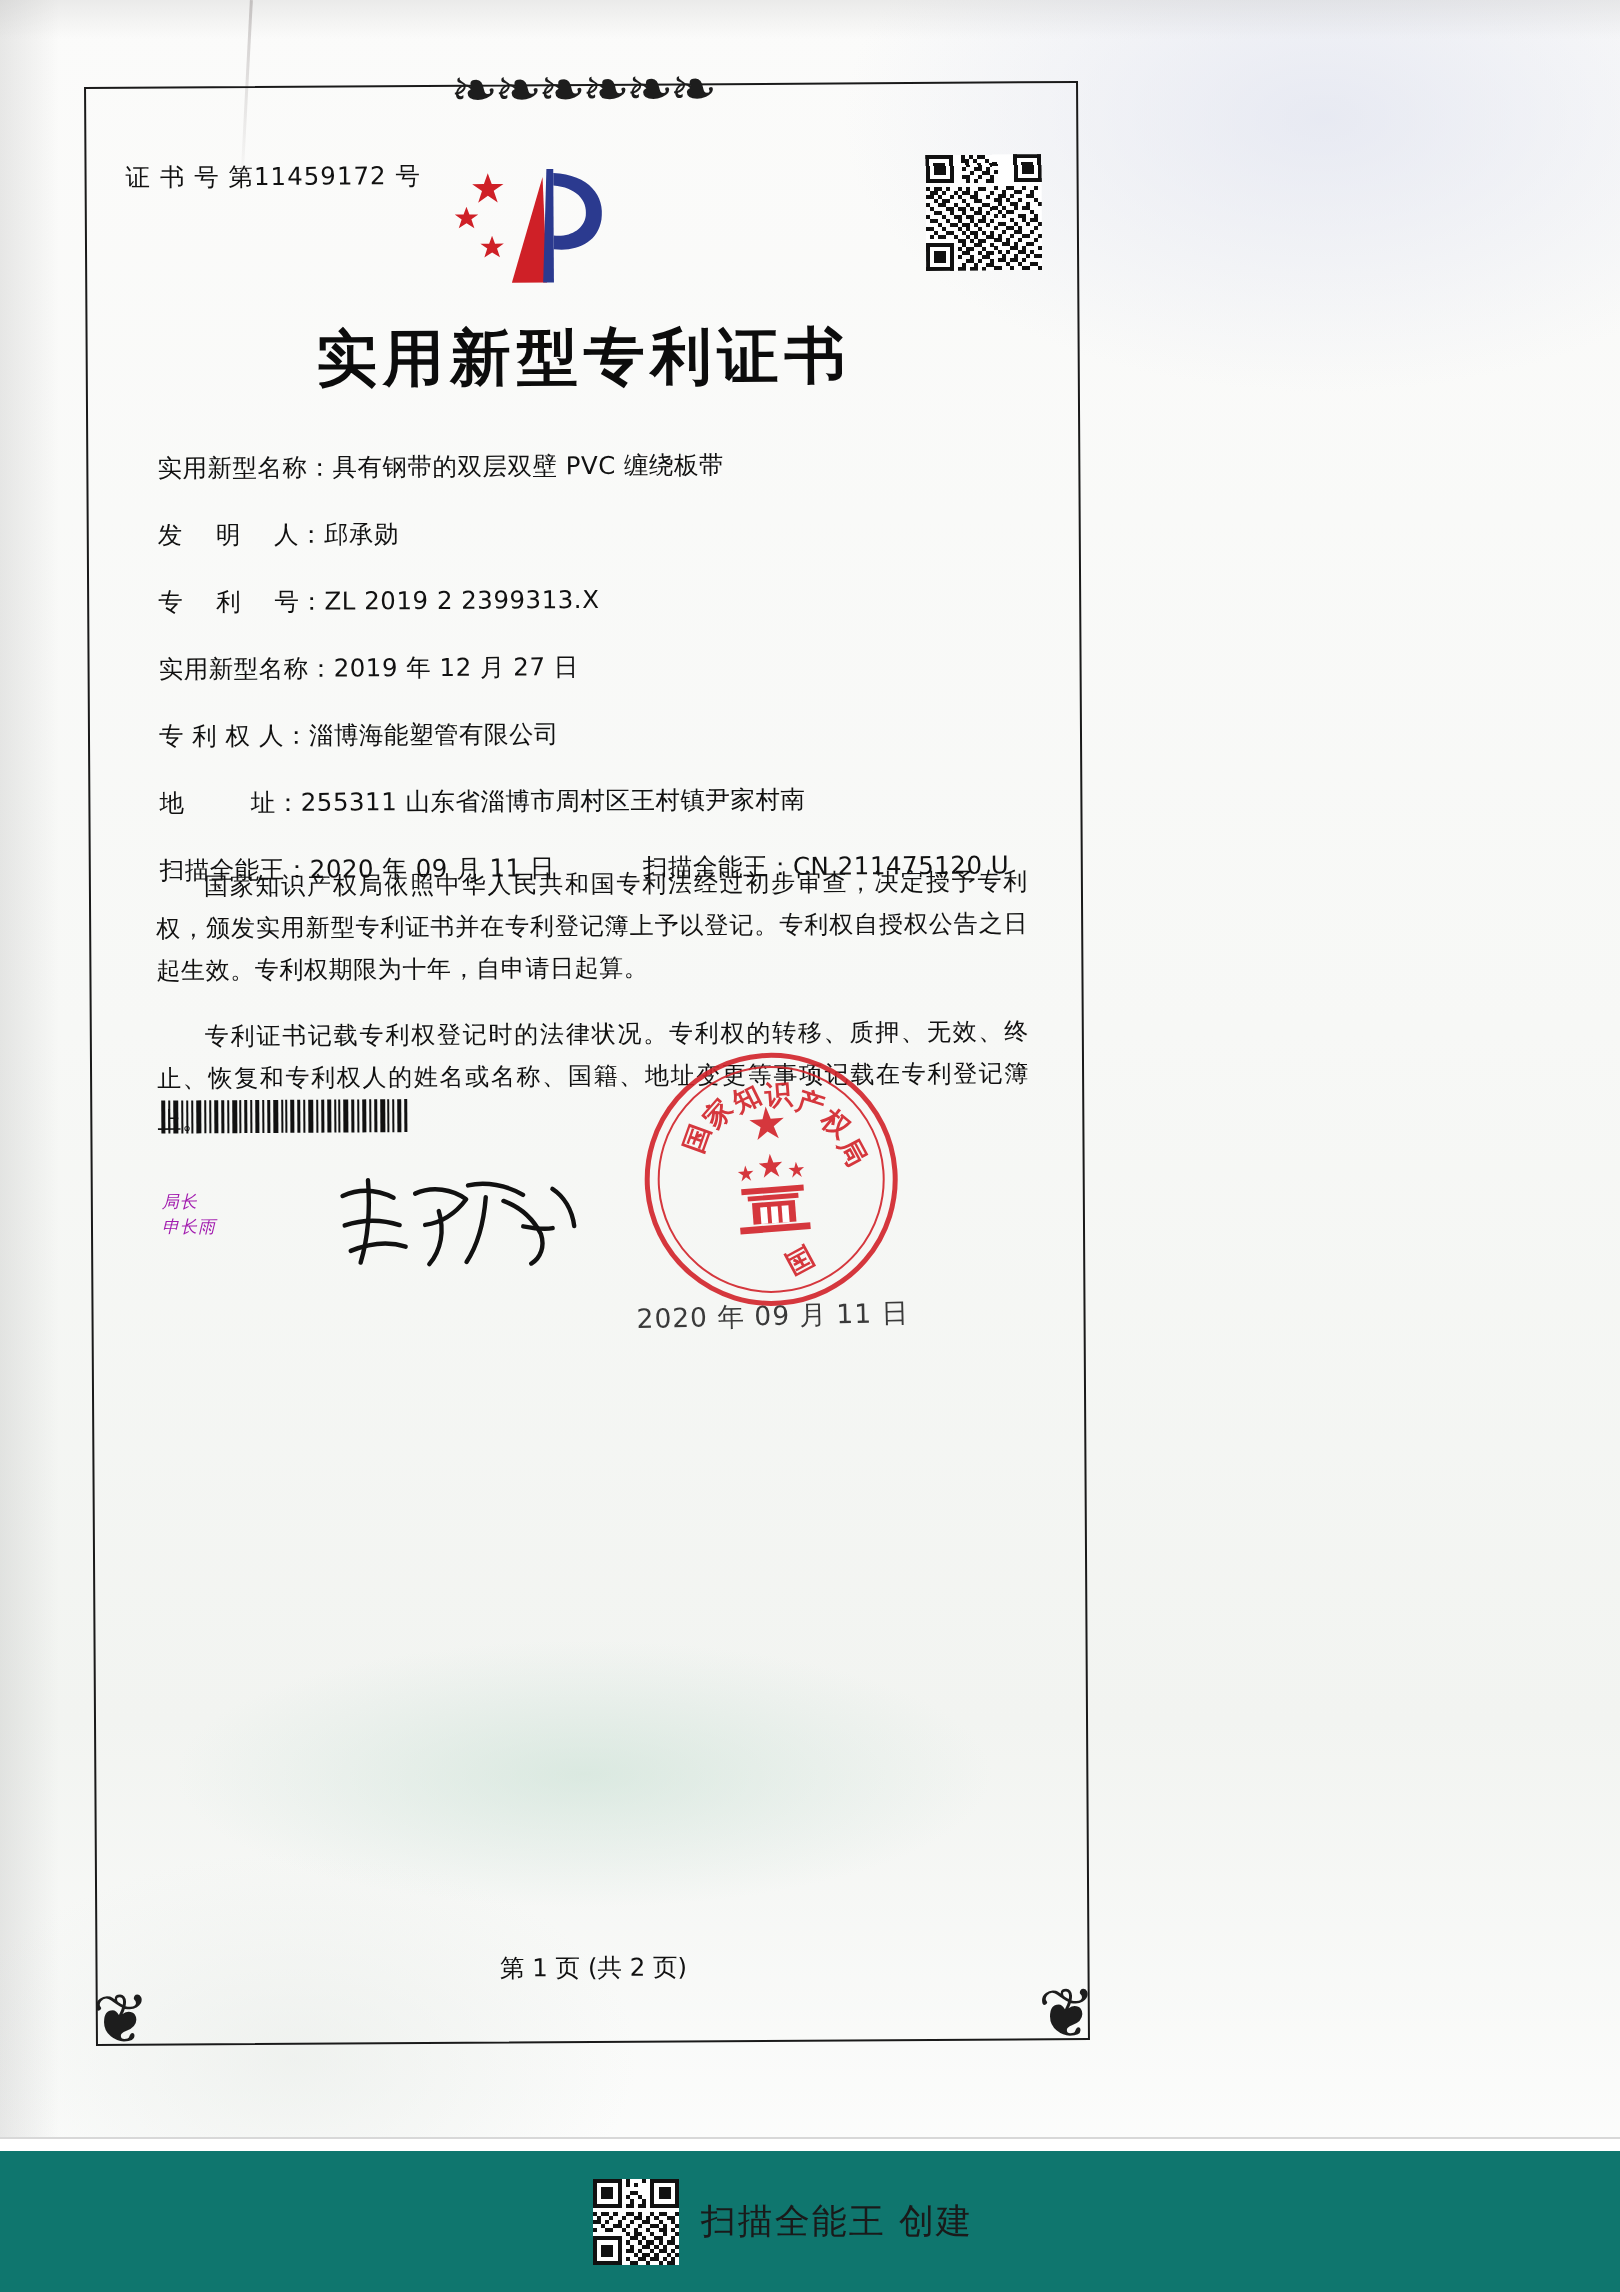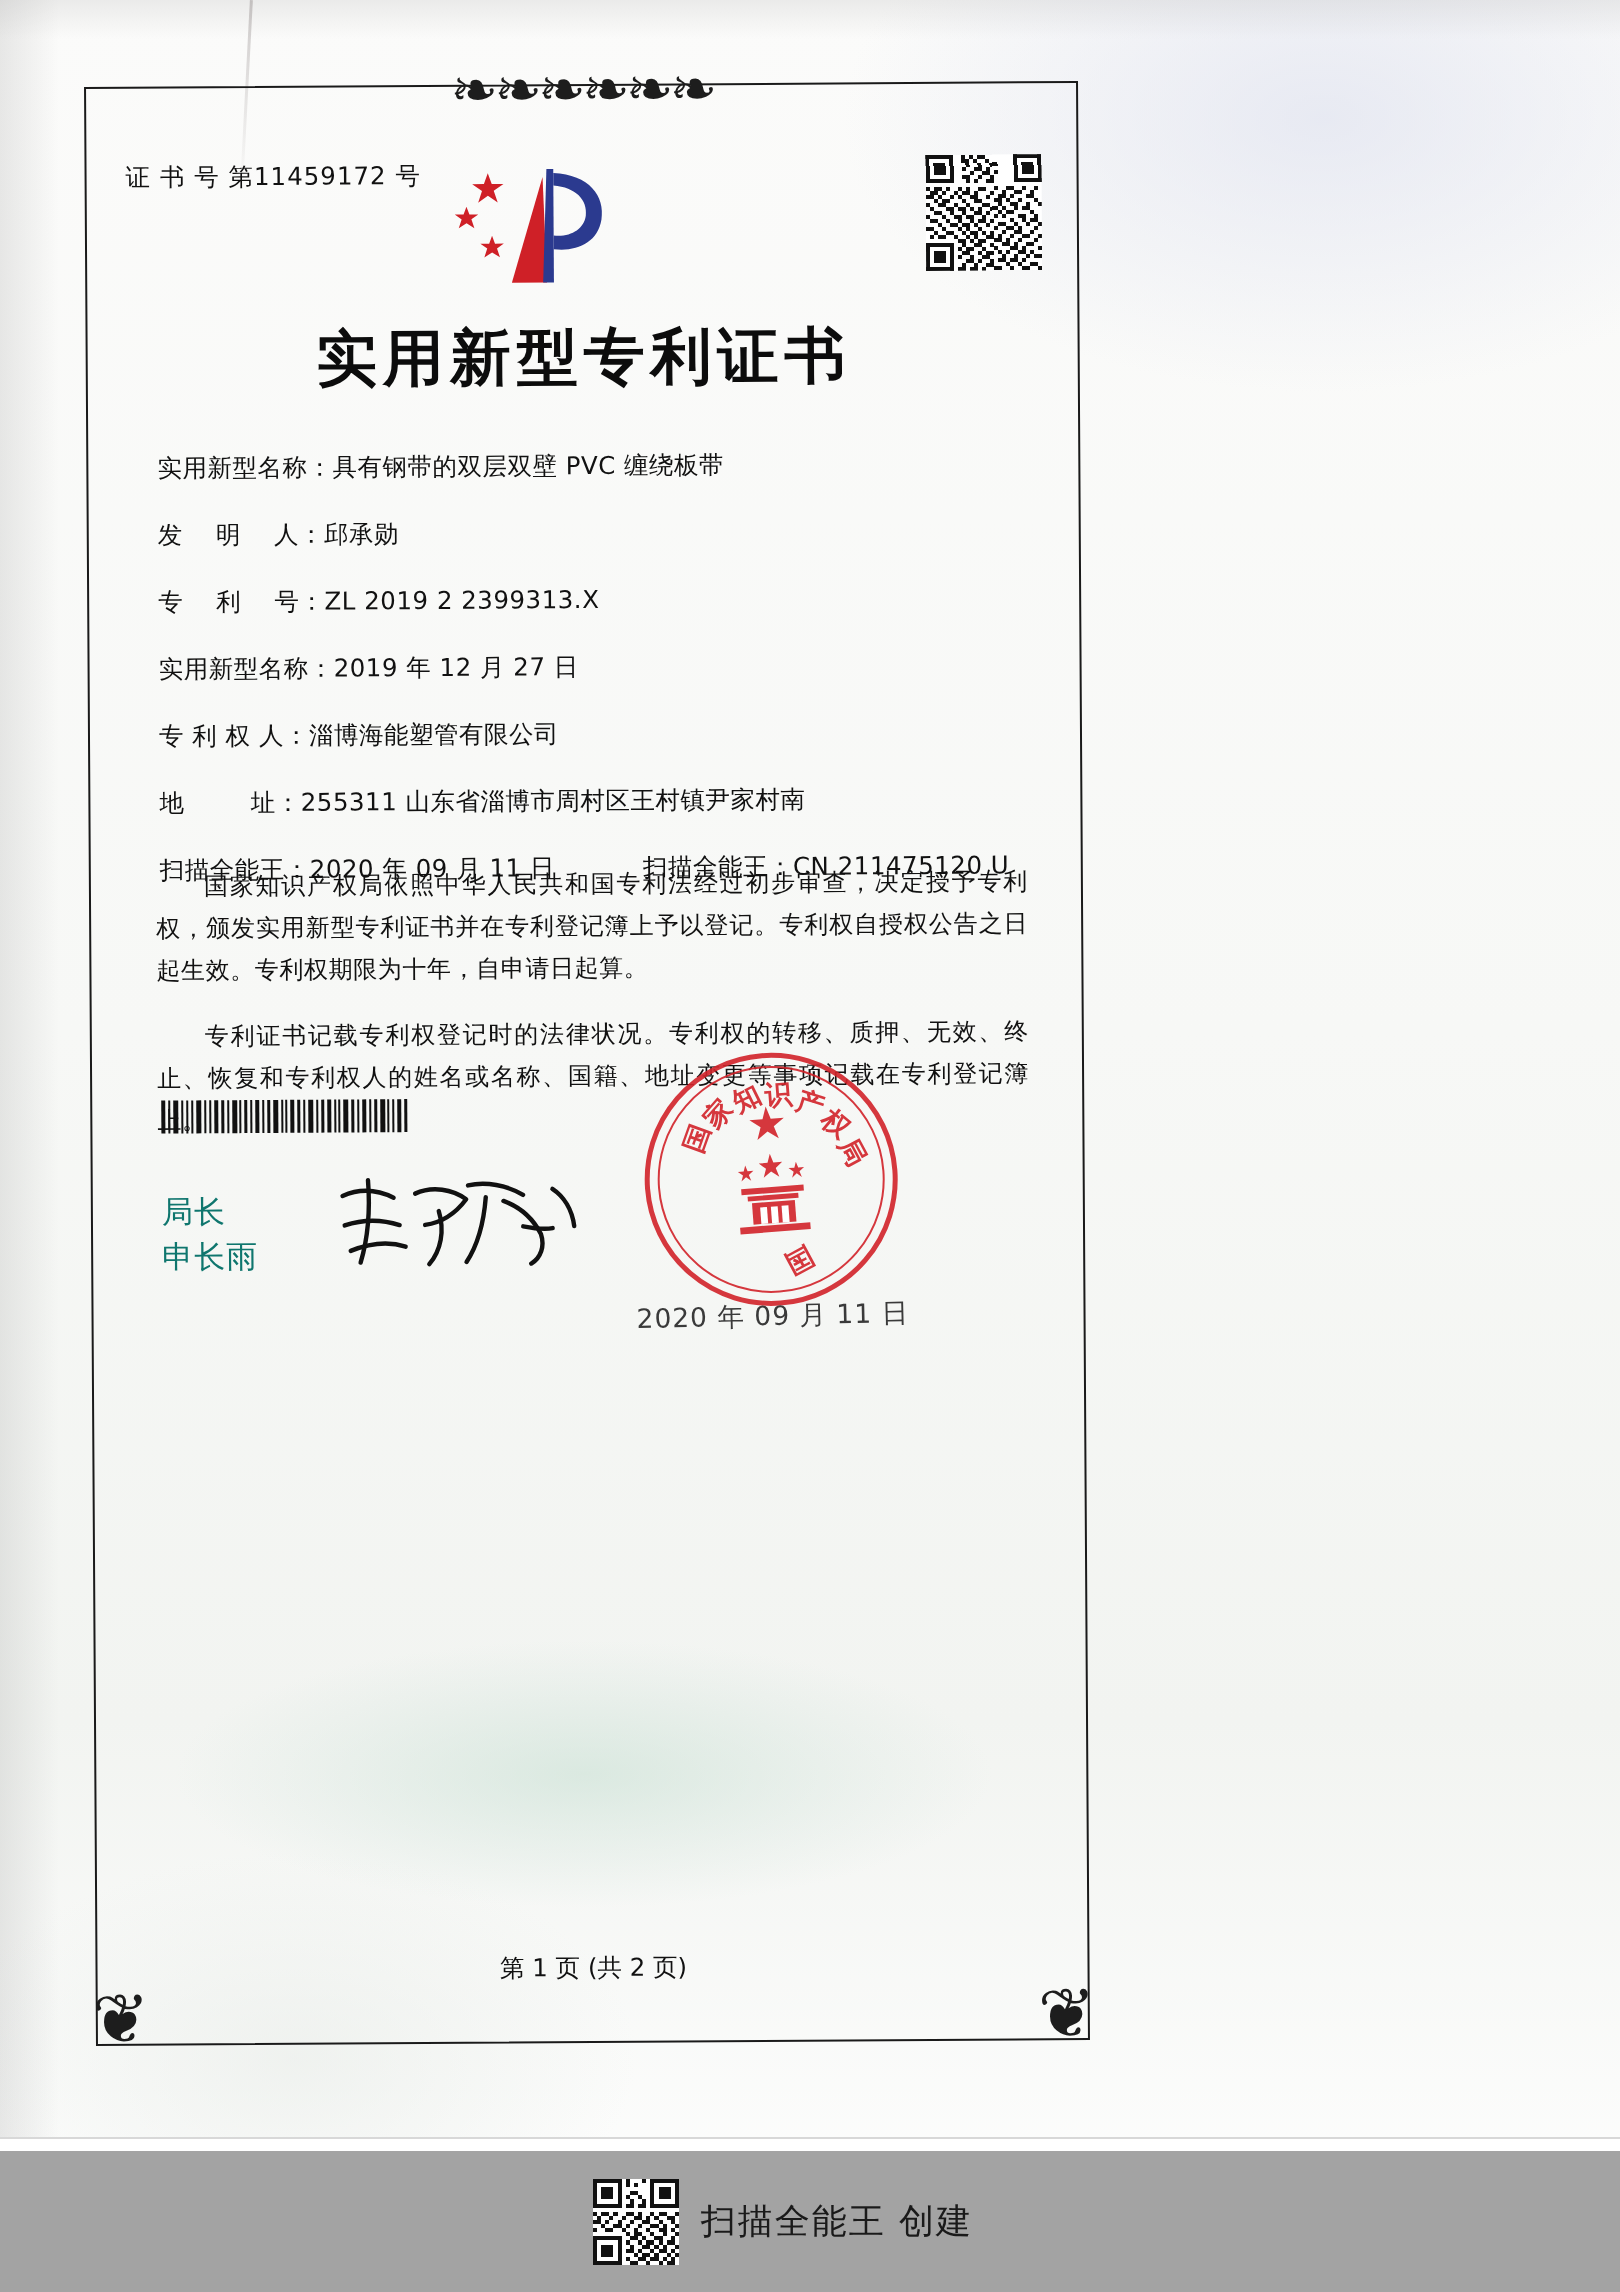--- a/index.html
+++ b/index.html
@@ -205,25 +205,26 @@
     height: 33px;
     background: #111;
     display: block;
   }
 
   
   .sig-label {
     position: absolute;
     left: 71px;
     top: 1103px;
-    font-size: 31px;
+    font-size: 17px;
     line-height: 1.45;
-    color: #0f766e;
+    color: #a21caf;
     font-family: "DejaVu Sans", "Liberation Sans", sans-serif;
     letter-spacing: 1px;
+    font-style: italic;
   }
   .sig-script {
     position: absolute;
     left: 240px;
     top: 1083px;
     width: 255px;
     height: 108px;
   }
 
   
@@ -320,21 +321,21 @@
     pointer-events: none;
   }
 
   
   .app-bar {
     position: absolute;
     left: 0;
     top: 2151px;
     width: 1620px;
     height: 141px;
-    background: #a3a3a3;
+    background: #0f766e;
     display: flex;
     align-items: center;
     justify-content: flex-end;
     padding-right: 647px;
     box-sizing: border-box;
   }
   .app-qr {
     width: 86px;
     height: 86px;
     margin-right: 21.6px;

